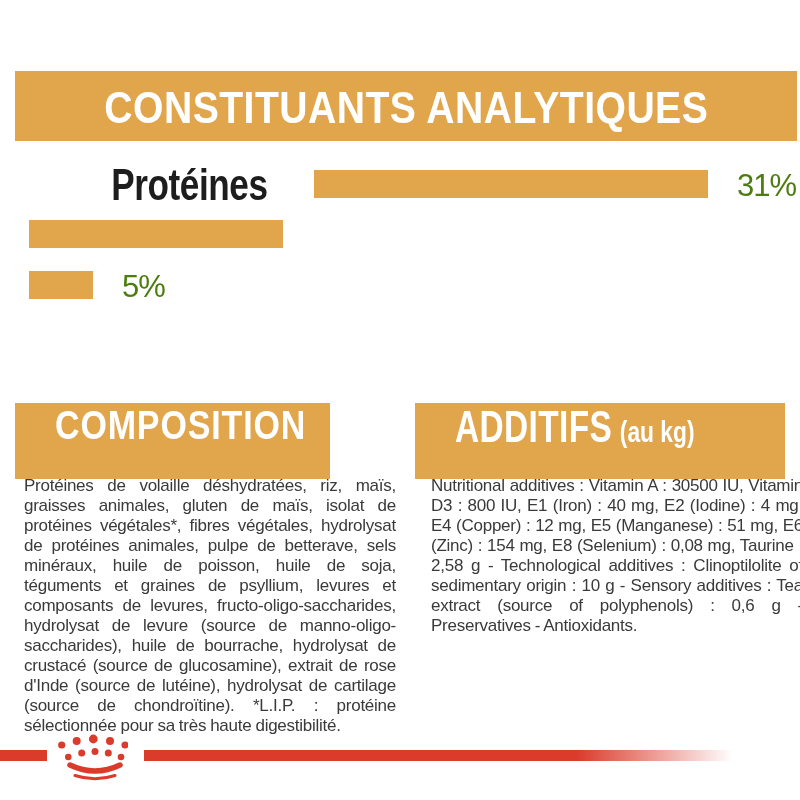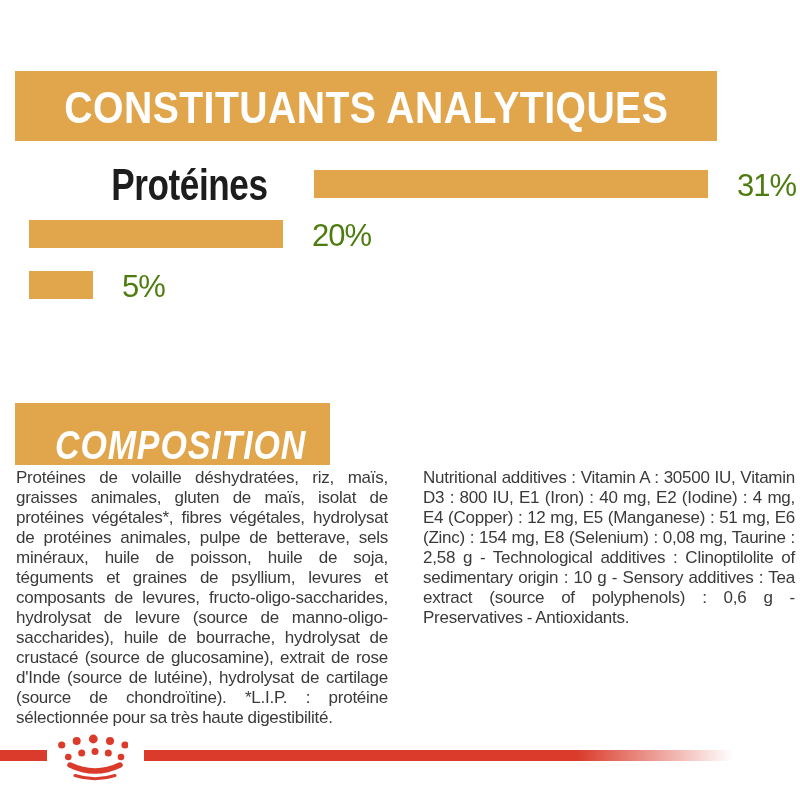--- a/index.html
+++ b/index.html
@@ -1,51 +1,51 @@
 <!DOCTYPE html>
 <html><head>
 <meta charset="utf-8">
 <style>
   html,body{margin:0;padding:0;background:#ffffff;}
   .page{position:relative;width:800px;height:800px;background:#ffffff;overflow:hidden;
         font-family:"Liberation Sans", sans-serif;}
 
   
-  .title-band{position:absolute;left:15px;top:71px;width:702px;height:70px;
+  .title-band{position:absolute;left:15px;top:71px;width:782px;height:70px;
               background:#E1A54B;display:flex;align-items:center;justify-content:center;}
   .title-text{color:#ffffff;font-weight:bold;font-size:44px;letter-spacing:.5px;
               white-space:nowrap;display:inline-block;transform:scaleX(.89);
               transform-origin:center;padding-top:4px;}
 
   
   .bar-row{position:absolute;left:0;display:flex;align-items:center;height:46px;gap:17px;}
   .row-0{top:161px;} .row-1{top:211px;} .row-2{top:262px;}
   .bar-label-wrap{width:268px;text-align:right;}
   .bar-label{display:inline-block;white-space:nowrap;font-weight:bold;color:#1D1D1D;
              transform-origin:right center;letter-spacing:-.5px;line-height:1;}
   .lbl-0{font-size:45px;transform:scaleX(.78);}
   .lbl-1{font-size:30px;transform:scaleX(.62);}
   .lbl-2{font-size:43px;transform:scaleX(.68);}
   .bar{height:28px;background:#E1A54B;margin-left:29px;}
   .bar-value{font-weight:normal;color:#4d7c0f;font-size:31px;margin-left:12px;
              letter-spacing:-1px;line-height:1;padding-top:2px;}
 
   
-  .sec-band{position:absolute;top:403px;height:62px;background:#E1A54B;
-            display:flex;align-items:flex-end;font-style:italic;}
+  .sec-band{position:absolute;top:403px;height:76px;background:#E1A54B;
+            display:flex;align-items:flex-start;}
   .comp-band{left:15px;width:315px;}
   .add-band{left:415px;width:370px;}
   .sec-head{display:inline-block;white-space:nowrap;color:#ffffff;font-weight:bold;
             transform-origin:left center;margin-left:40px;line-height:1;padding-top:2px;}
   .comp-head{font-size:40px;transform:scaleX(.85);letter-spacing:1px;}
   .add-head{font-size:44px;transform:scaleX(.76);letter-spacing:.5px;}
   .add-suffix{font-size:30px;letter-spacing:0;margin-left:10px;}
 
   
-  .body-text{position:absolute;top:468px;margin:0;color:#3A3A3A;font-size:17px;
+  .body-text{position:absolute;top:468px;margin:8px;color:#3A3A3A;font-size:17px;
              line-height:20px;text-align:justify;letter-spacing:-.25px;word-spacing:-.5px;}
   .comp-body{left:16px;width:372px;}
   .add-body{left:423px;width:372px;}
 
   
   .red-band{position:absolute;top:750px;height:11px;background:#DA3B2B;}
   .red-band-left{left:0;width:47px;}
   .red-band-right{left:144px;width:601px;
       background:linear-gradient(to right,#DA3B2B 0%,#DA3B2B 72%,rgba(218,59,43,0) 98%);}
   .crown-logo{position:absolute;left:56px;top:733px;width:72px;height:48px;}
@@ -62,33 +62,35 @@
   <div>
     <div class="bar-row row-0">
       <div class="bar-label-wrap">
         <span class="bar-label lbl-0">Protéines</span>
       </div>
       <div class="bar" style="width: 394px;"></div>
       <div class="bar-value">31%</div>
     </div>
     <div class="bar-row row-1">
       <div class="bar" style="width: 254px;"></div>
-      <div class="bar-value">20%</div>
     </div>
     <div class="bar-row row-2">
       <div class="bar" style="width: 64px;"></div>
       <div class="bar-value">5%</div>
     </div>
   </div>
 
   <div class="sec-band comp-band">
     <span class="sec-head comp-head">COMPOSITION</span>
   </div>
   <p class="body-text comp-body">Protéines de volaille déshydratées, riz, maïs, graisses animales, gluten de maïs, isolat de protéines végétales*, fibres végétales, hydrolysat de protéines animales, pulpe de betterave, sels minéraux, huile de poisson, huile de soja, téguments et graines de psyllium, levures et composants de levures, fructo-oligo-saccharides, hydrolysat de levure (source de manno-oligo-saccharides), huile de bourrache, hydrolysat de crustacé (source de glucosamine), extrait de rose d'Inde (source de lutéine), hydrolysat de cartilage (source de chondroïtine). *L.I.P. : protéine sélectionnée pour sa très haute digestibilité.</p>
 
+  <div class="sec-band add-band">
+    <span class="sec-head add-head"><span>ADDITIFS</span><span class="add-suffix">(au kg)</span></span>
+  </div>
   <p class="body-text add-body">Nutritional additives : Vitamin A : 30500 IU, Vitamin D3 : 800 IU, E1 (Iron) : 40 mg, E2 (Iodine) : 4 mg, E4 (Copper) : 12 mg, E5 (Manganese) : 51 mg, E6 (Zinc) : 154 mg, E8 (Selenium) : 0,08 mg, Taurine : 2,58 g - Technological additives : Clinoptilolite of sedimentary origin : 10 g - Sensory additives : Tea extract (source of polyphenols) : 0,6 g - Preservatives - Antioxidants.</p>
 
   <div class="red-band red-band-left"></div>
   <svg class="crown-logo" viewBox="0 0 72 48" xmlns="http://www.w3.org/2000/svg">
     <g fill="#DA3B2B">
       <circle cx="5.7" cy="12" r="3.6"></circle>
       <circle cx="20.7" cy="8" r="4"></circle>
       <circle cx="37.3" cy="6" r="4.4"></circle>
       <circle cx="54" cy="8" r="4"></circle>
       <circle cx="69" cy="12" r="3.6"></circle>

